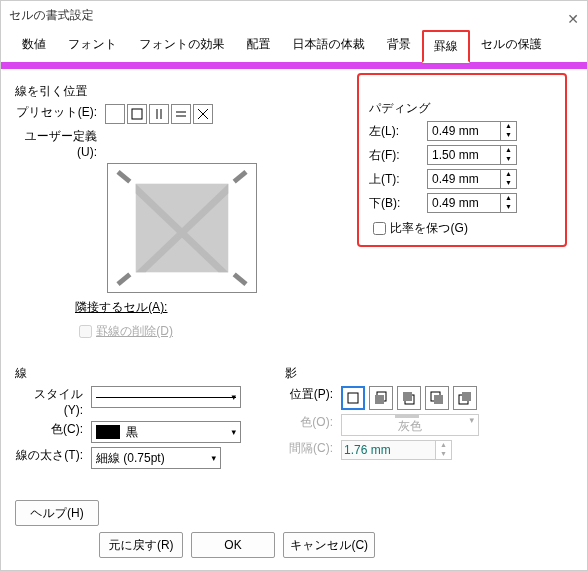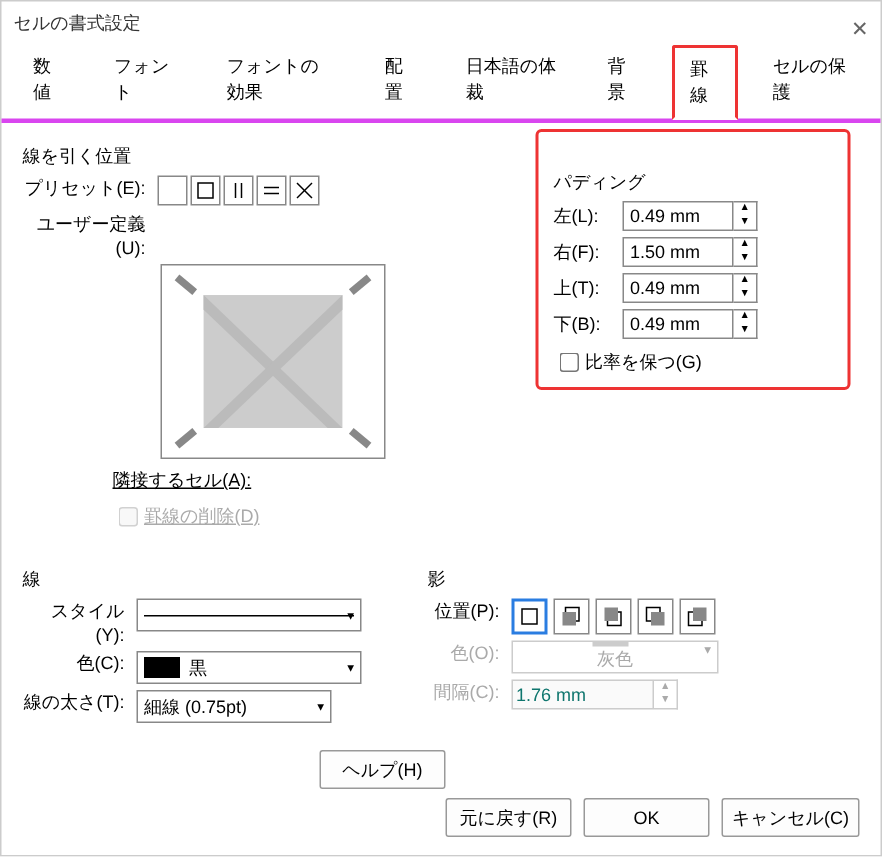--- a/index.html
+++ b/index.html
@@ -1,51 +1,51 @@
 <!DOCTYPE html>
 <html><head>
 <meta charset="utf-8">
 <style>
 *{box-sizing:border-box;font-family:"Yu Gothic UI","Meiryo",sans-serif;font-size:12px;}
 body{margin:0;background:#f4f4f4;}
 .window{width:588px;height:571px;background:#fff;border:1px solid #ccc;position:relative;}
 .titlebar{height:28px;line-height:28px;padding:0 8px;font-size:12px;color:#333;position:relative;}
 .titlebar .close{position:absolute;right:8px;top:4px;font-size:14px;color:#666;}
-.tabs{display:flex;border-bottom:3px solid #d946ef;padding:0 10px;gap:12px;}
+.tabs{display:flex;border-bottom:7px solid #d946ef;padding:0 10px;gap:0;}
 .tab{padding:6px 10px;color:#000;cursor:pointer;border:1px solid transparent;border-bottom:none;}
 .tab.active{border:2.5px solid #e33;border-bottom:2px solid #fff;border-radius:2px 2px 0 0;position:relative;top:1px;background:#fff;}
 .content{padding:8px 14px 0 14px;position:relative;}
 .section-title{font-weight:400;margin:6px 0 4px 0;}
 .row{display:flex;align-items:flex-start;margin:4px 0;}
 .lbl{width:90px;text-align:right;padding-right:8px;}
 .preset-box{width:20px;height:20px;border:1px solid #888;margin-right:2px;display:inline-flex;align-items:center;justify-content:center;}
 .preset-row{display:flex;}
 .userdef{margin-left:92px;width:150px;height:130px;border:1px solid #888;position:relative;background:#fff;}
 .userdef svg{width:100%;height:100%;}
 .pad-group{position:absolute;right:20px;top:4px;width:210px;height:174px;border:2px solid #e33;border-radius:4px;padding:19px 10px 10px 10px;}
 .pad-row{display:flex;align-items:center;margin:4px 0;}
 .pad-row .plbl{width:46px;}
-.pad-row input{width:74px;height:20px;padding:2px 4px;border:1px solid #888;}
+.pad-row input{width:74px;height:20px;padding:2px 4px;border:1px solid #888;margin-left:12px;}
 .spin{width:16px;height:20px;display:flex;flex-direction:column;border:1px solid #888;border-left:none;}
 .spin div{flex:1;font-size:7px;text-align:center;line-height:8px;}
 .chk-row{margin-top:6px;display:flex;align-items:center;}
 .chk-row input{margin-right:4px;}
 .line-section{margin-top:18px;}
 .cols{display:flex;}
 .colL{width:270px;}
 .colR{flex:1;}
 .sel{width:140px;height:22px;border:1px solid #888;background:#fff;display:flex;align-items:center;padding:0 4px;position:relative;}
 .sel .caret{position:absolute;right:4px;font-size:9px;}
 .color-sw{width:24px;height:14px;background:#000;margin-right:6px;}
 .shadow-boxes{display:flex;gap:4px;}
 .shadow-box{width:24px;height:24px;border:1px solid #888;display:flex;align-items:center;justify-content:center;}
 .shadow-box.sel-active{border:2px solid #2a7de1;}
 .disabled{color:#aaa;}
 .disabled .sel{border-color:#ccc;color:#aaa;}
-.footer{position:absolute;bottom:12px;left:14px;right:14px;display:flex;justify-content:flex-end;}
+.footer{position:absolute;bottom:12px;left:14px;right:14px;display:flex;justify-content:flex-start;}
 .footer .right{display:flex;gap:8px;margin-top:32px;}
 .btn{min-width:84px;height:26px;border:1px solid #999;background:#fdfdfd;border-radius:2px;cursor:pointer;}
 .adj-lbl{margin-left:60px;text-decoration:underline;}
 .dim{color:#aaa;}
 hr.hline{border:none;border-top:1px solid #000;width:100%;}
 </style>
 </head>
 <body>
 
 <div class="window">

